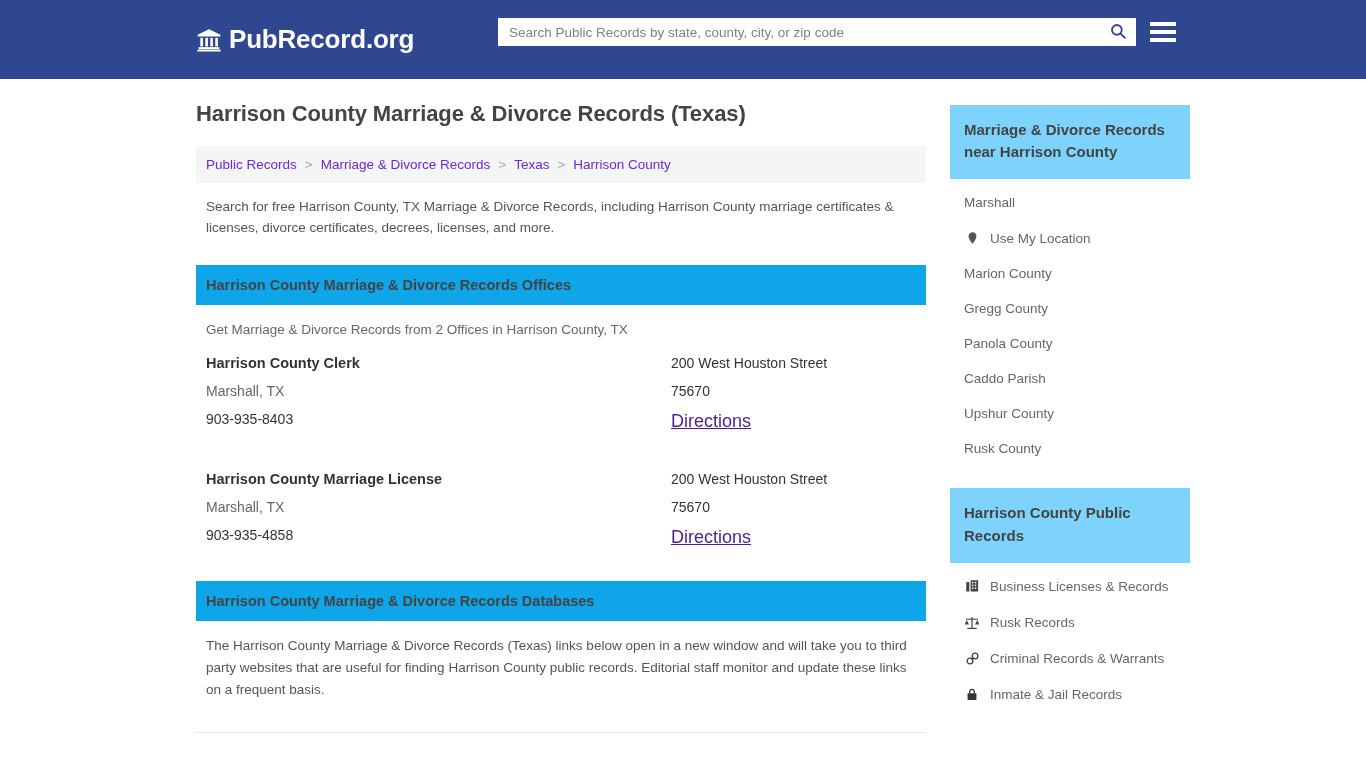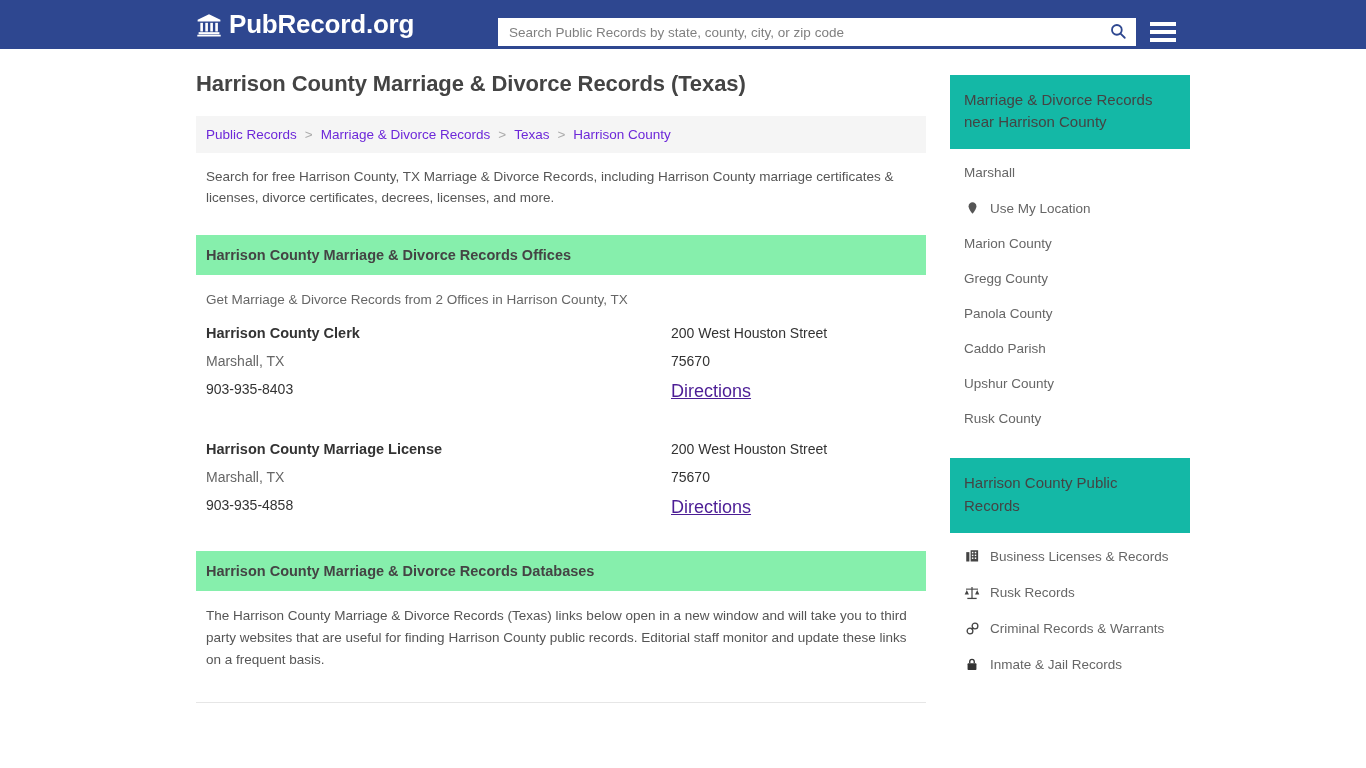--- a/index.html
+++ b/index.html
@@ -6,21 +6,21 @@
   html, body {
     width: 1366px;
     height: 768px;
     overflow: hidden;
     background: #ffffff;
     font-family: "Liberation Sans", sans-serif;
   }
 
   
   .site-header {
-    height: 49px;
+    height: 79px;
     background: #2e4790;
     display: flex;
     align-items: center;
     position: relative;
   }
   .logo {
     display: flex;
     align-items: center;
     gap: 7px;
     margin-left: 196px;
@@ -124,21 +124,21 @@
 
   .intro {
     font-size: 13.5px;
     line-height: 1.55;
     color: #555555;
     padding: 14px 10px 0 10px;
   }
 
   
   .section-head {
-    background: #86efac;
+    background: #0ea5e9;
     font-size: 14.5px;
     font-weight: bold;
     color: #444444;
     padding: 12px 10px;
     margin-top: 26px;
   }
   .section-sub {
     font-size: 13.5px;
     color: #666666;
     padding: 17px 10px 0 10px;
@@ -206,23 +206,23 @@
     font-size: 12.5px;
     color: #5b6bb5;
     margin-top: 9px;
     text-decoration: none;
     cursor: pointer;
     display: block;
   }
 
   
   .side-head {
-    background: #14b8a6;
+    background: #7dd3fc;
     font-size: 15px;
-    font-weight: normal;
+    font-weight: bold;
     color: #444444;
     line-height: 1.48;
     padding: 14px 14px 16px 14px;
   }
   .side-list { margin-top: 6px; }
   .side-item {
     display: flex;
     align-items: center;
     gap: 10px;
     font-size: 13.5px;

